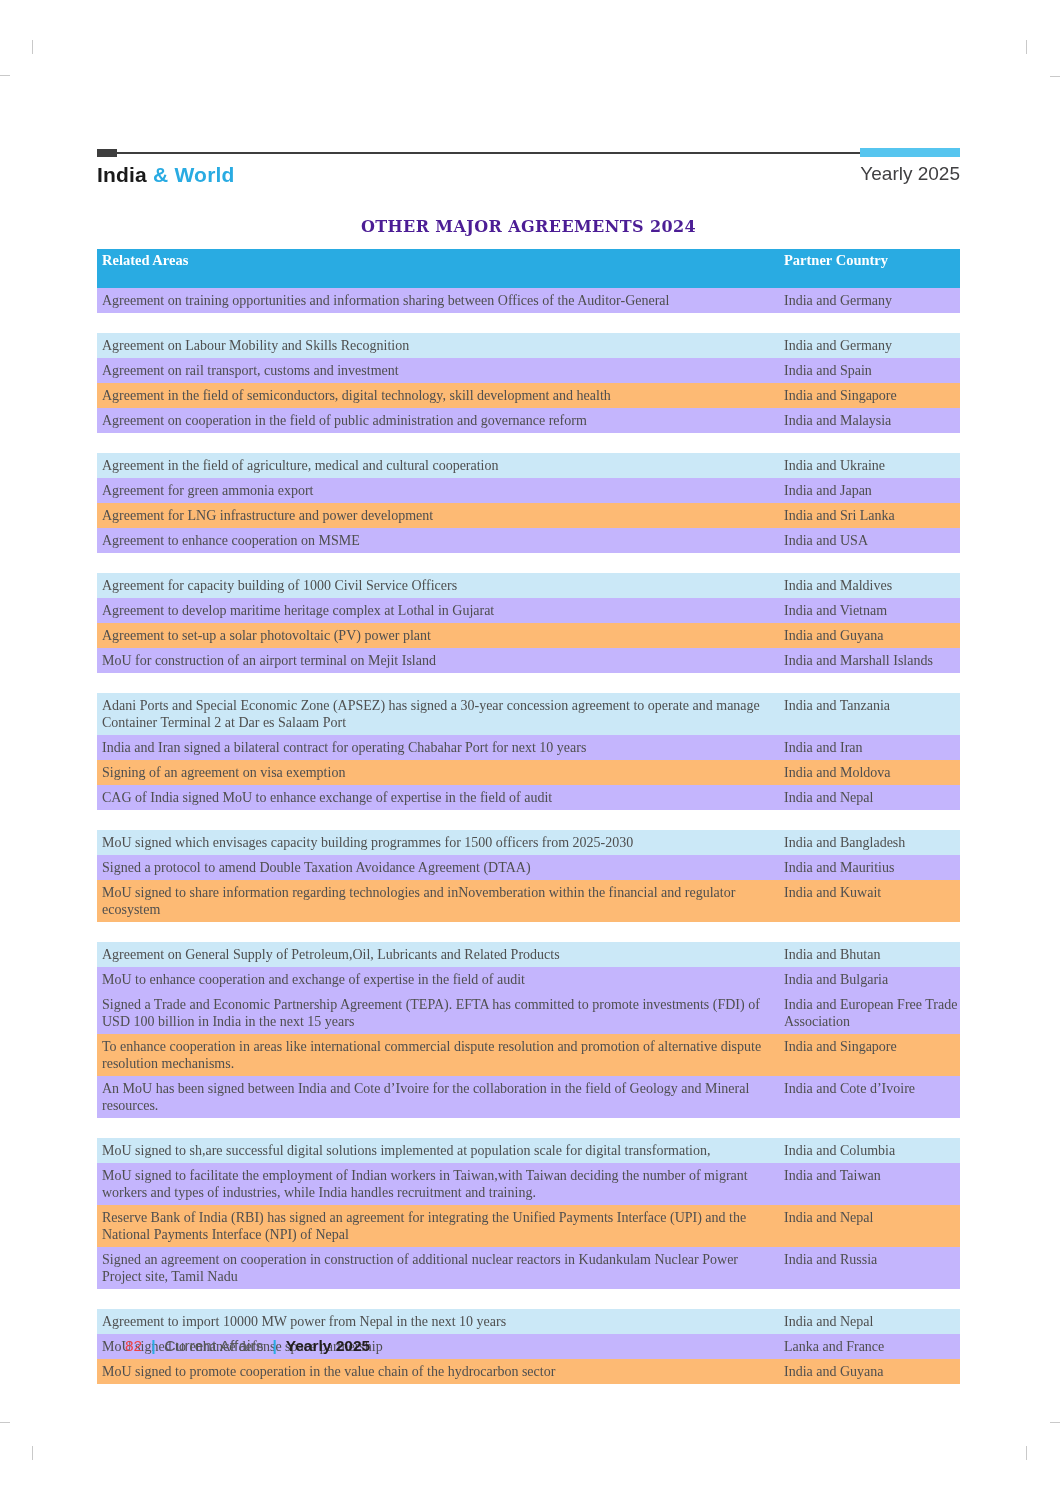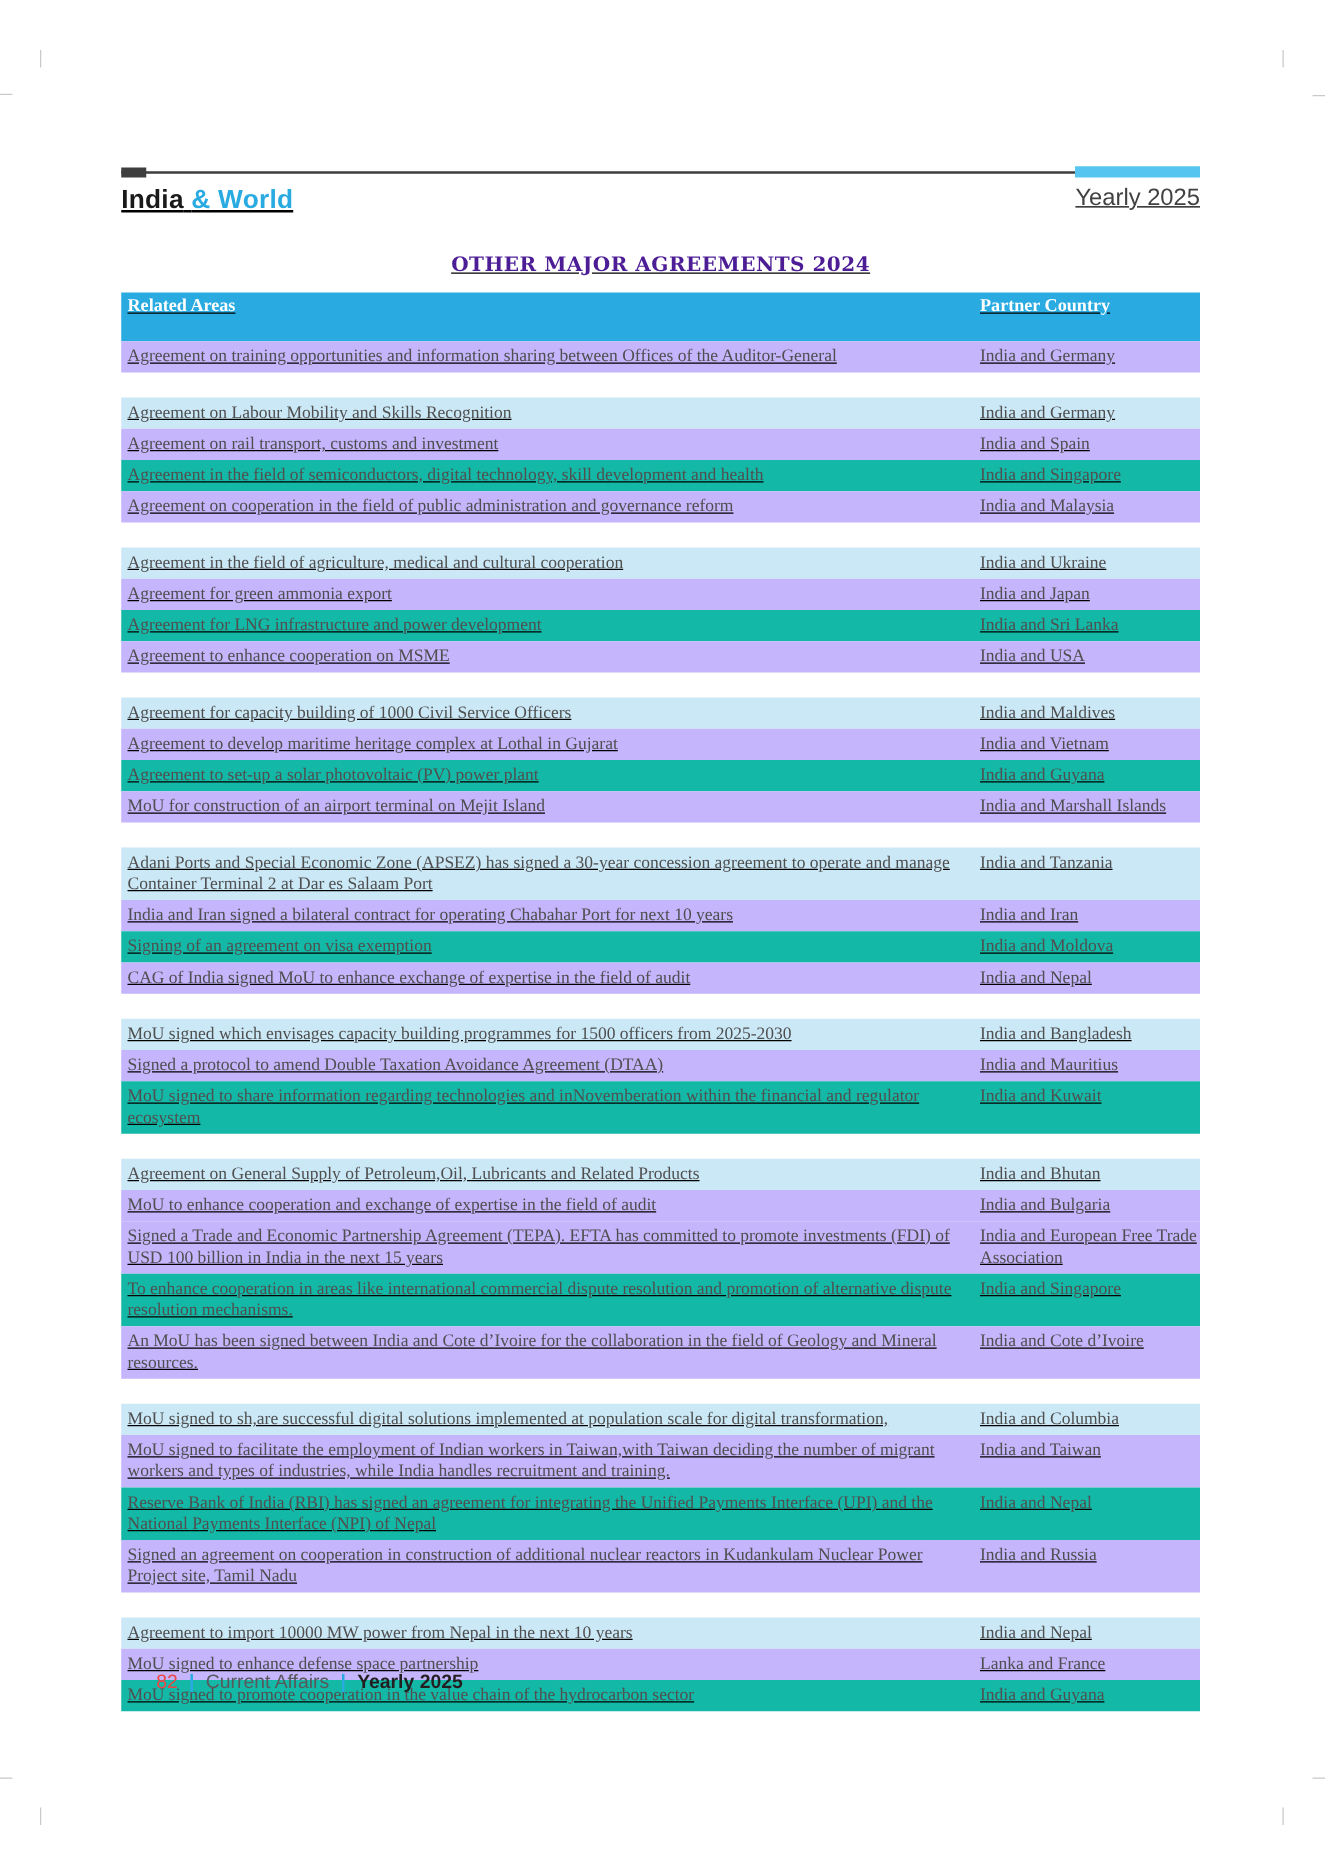--- a/index.html
+++ b/index.html
@@ -17,21 +17,21 @@
   .mark-h { width:10px; height:1px; }
   .m-tl-v { left:32px; top:40px; }
   .m-tl-h { left:0px;  top:75px; }
   .m-tr-v { left:1026px; top:40px; }
   .m-tr-h { left:1050px; top:76px; }
   .m-bl-v { left:32px; top:1446px; }
   .m-bl-h { left:0px;  top:1422px; }
   .m-br-v { left:1026px; top:1446px; }
   .m-br-h { left:1050px; top:1422px; }
 
-  .content { position:absolute; left:97px; top:133px; width:863px;text-decoration:underline; }
+  .content { position:absolute; left:97px; top:148px; width:863px; }
 
   
   .rule { position:relative; height:10px; }
   .rule-line { position:absolute; left:0; top:4px; width:765px; height:2px; background:#3e3e3e; }
   .rule-dark { position:absolute; left:0; top:1px; width:20px; height:8px; background:#3e3e3e; }
   .rule-cyan { position:absolute; right:0; top:0; width:100px; height:9px; background:#56c5ef; }
 
   .brand-row {
     display:flex; justify-content:space-between; align-items:flex-start;
     margin-top:5px;
@@ -61,21 +61,21 @@
   }
   .th, .td { line-height:17px; }
   .col-area { flex:1 1 auto; padding:3px 20px 4px 5px; }
   .col-partner { width:176px; flex:0 0 176px; padding:3px 2px 4px 0; }
   .thead .col-area { padding-top:3px; padding-bottom:19px; }
   .tr { display:flex; }
   .tr .col-area { padding-top:4px; padding-bottom:4px; }
   .tr .col-partner { padding-top:4px; padding-bottom:4px; }
   .tint-none { background:#c4b5fd; }
   .tint-blue { background:#cbe8f7;margin-top:20px; }
-  .tint-gray { background:#14b8a6; }
+  .tint-gray { background:#fdba74; }
 
   .page-footer {
     position:absolute; left:97px; top:1337px;
     font-family:"Liberation Sans", sans-serif;
     font-size:15.5px; color:#58595b;
     display:flex; align-items:baseline; gap:9px;
   }
   .page-footer .pg { color:#ef4444;margin-left:28px; }
   .page-footer .pipe { color:#29abe2; font-weight:bold; }
   .page-footer .ed { color:#231f20; font-weight:bold; }

